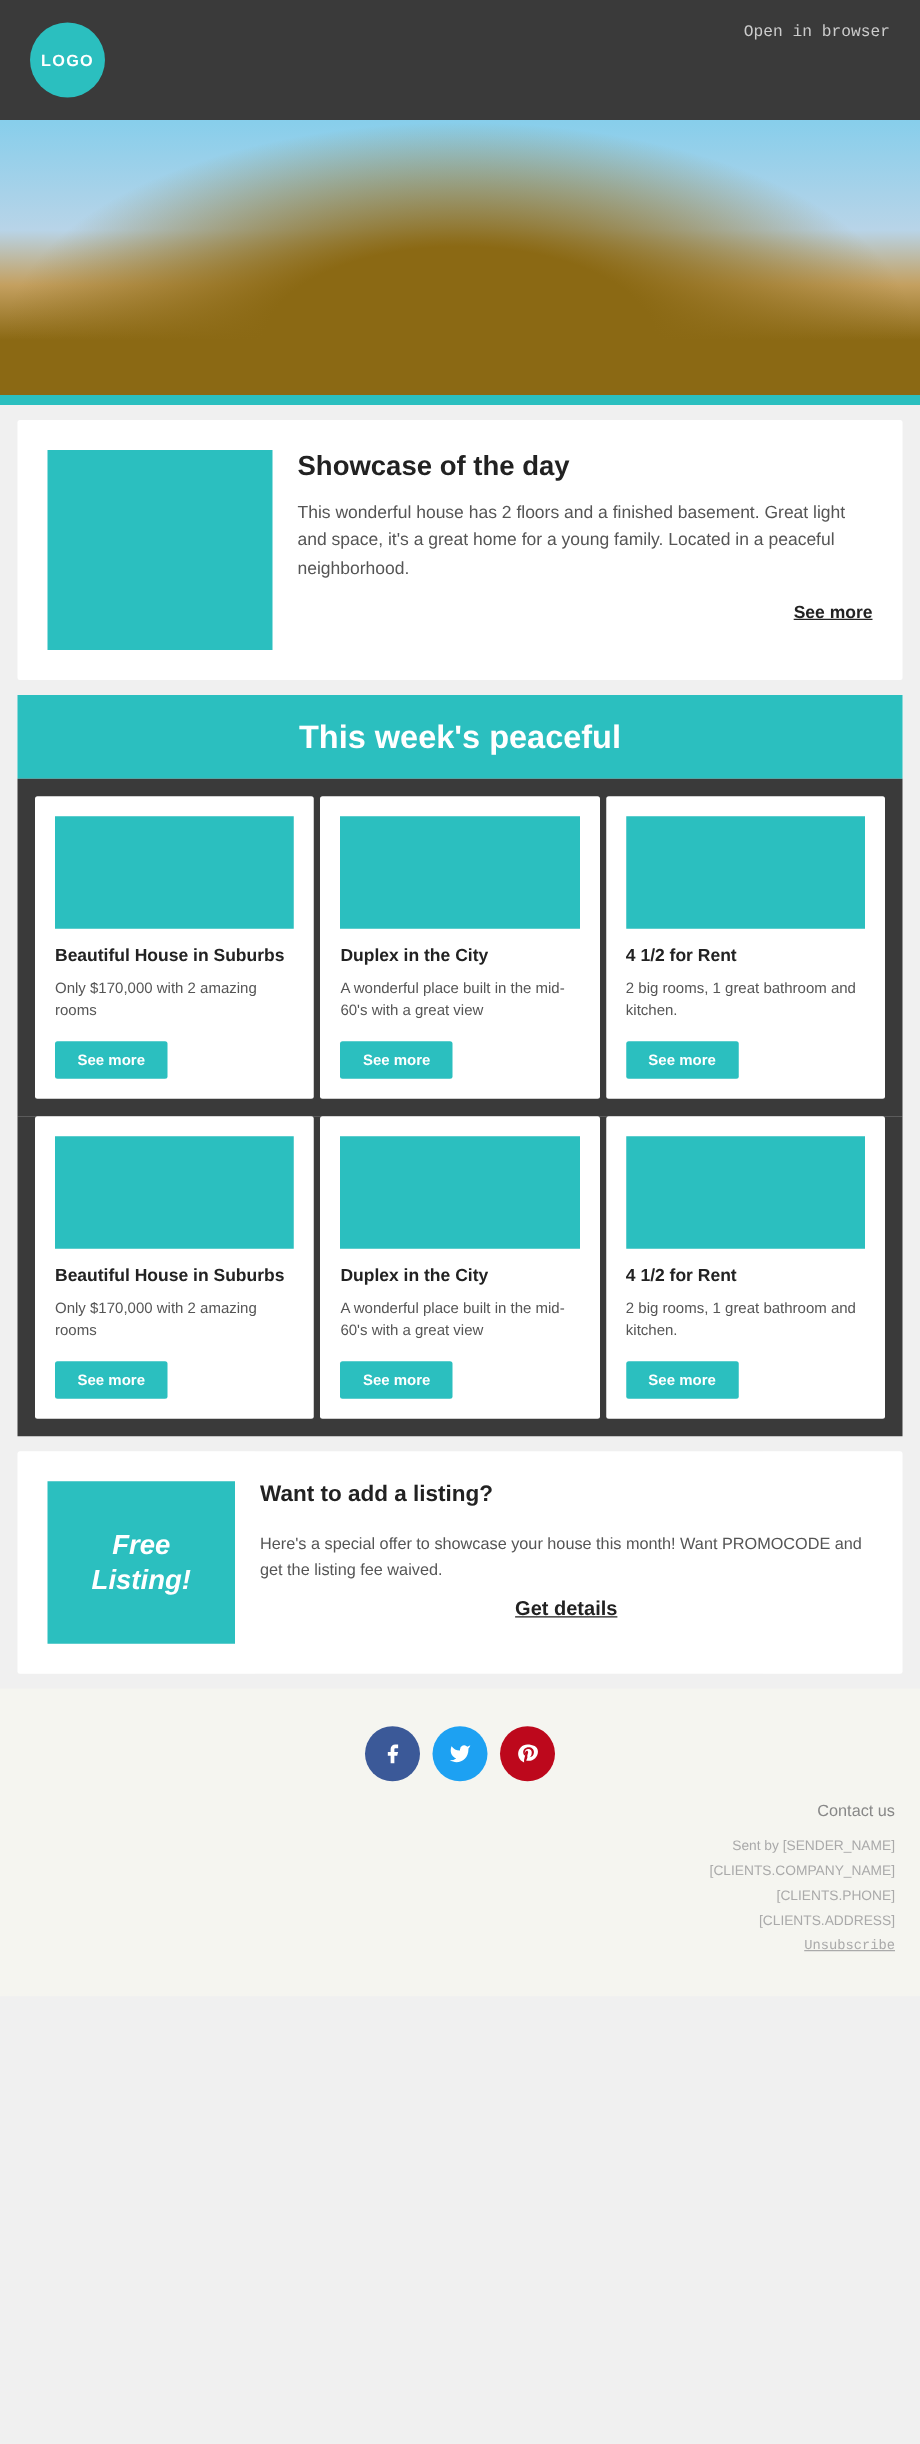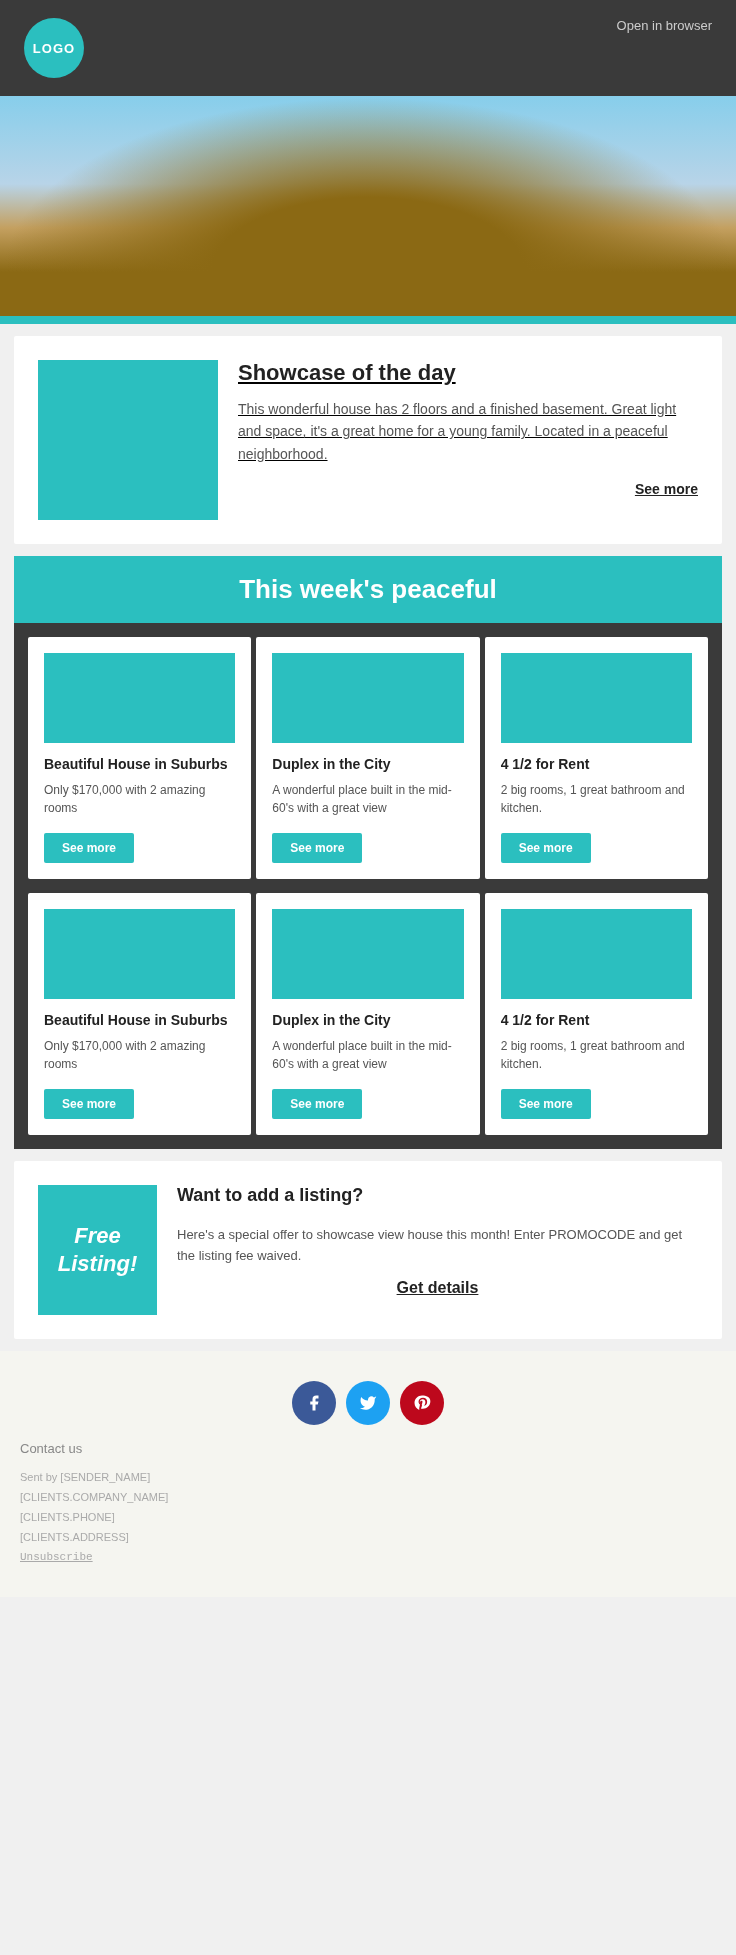--- a/index.html
+++ b/index.html
@@ -30,20 +30,21 @@
       align-items: center;
       justify-content: center;
       color: white;
       font-weight: bold;
       font-size: 13px;
       letter-spacing: 1px;
     }
     .open-in-browser {
       color: #cccccc;
       font-size: 13px;
+      font-family: Liberation Mono, monospace;
     }
     
     .hero-image {
       width: 100%;
       height: 220px;
       background: linear-gradient(135deg, #87CEEB 0%, #b0c4de 30%, #c8a96e 50%, #8B6914 70%, #6b5a3e 100%);
       position: relative;
       overflow: hidden;
     }
     .hero-image::before {
@@ -70,21 +71,20 @@
       align-items: flex-start;
     }
     .showcase-image {
       width: 180px;
       height: 160px;
       background: #2bbfbf;
       flex-shrink: 0;
     }
     .showcase-content {
       flex: 1;
-      text-decoration: underline;
     }
     .showcase-title {
       font-size: 22px;
       font-weight: bold;
       color: #222;
       margin-bottom: 12px;
     }
     .showcase-text {
       font-size: 14px;
       color: #555;
@@ -160,21 +160,21 @@
     .free-listing-section {
       background: #ffffff;
       margin: 12px 14px;
       padding: 24px;
       border-radius: 2px;
       display: flex;
       gap: 20px;
       align-items: flex-start;
     }
     .free-listing-image {
-      width: 119px;
+      width: 150px;
       height: 130px;
       background: #2bbfbf;
       flex-shrink: 0;
       display: flex;
       align-items: center;
       justify-content: center;
       color: white;
       font-style: italic;
       font-size: 22px;
       font-weight: bold;
@@ -202,21 +202,21 @@
       font-size: 16px;
       font-weight: bold;
       color: #222;
       text-decoration: underline;
       cursor: pointer;
     }
     
     .footer {
       background: #f5f5f0;
       padding: 30px 20px;
-      text-align: left;
+      text-align: right;
     }
     .social-icons {
       display: flex;
       justify-content: center;
       gap: 10px;
       margin-bottom: 16px;
     }
     .social-icon {
       width: 44px;
       height: 44px;
@@ -313,21 +313,21 @@
       <button class="listing-btn">See more</button>
     </div>
   </div>
 
   <div class="free-listing-section">
     <div class="free-listing-image">
       Free<br>Listing!
     </div>
     <div class="free-listing-content">
       <div class="free-listing-title">Want to add a listing?</div>
-      <div class="free-listing-text">Here's a special offer to showcase view house this month! Enter PROMOCODE and get the listing fee waived.</div>
+      <div class="free-listing-text">Here's a special offer to showcase your house this month! Want PROMOCODE and get the listing fee waived.</div>
       <span class="get-details-link">Get details</span>
     </div>
   </div>
 
   <div class="footer">
     <div class="social-icons">
       <div class="social-icon facebook">
         <svg width="18" height="18" viewBox="0 0 24 24" fill="white">
           <path d="M18 2h-3a5 5 0 0 0-5 5v3H7v4h3v8h4v-8h3l1-4h-4V7a1 1 0 0 1 1-1h3z"></path>
         </svg>

